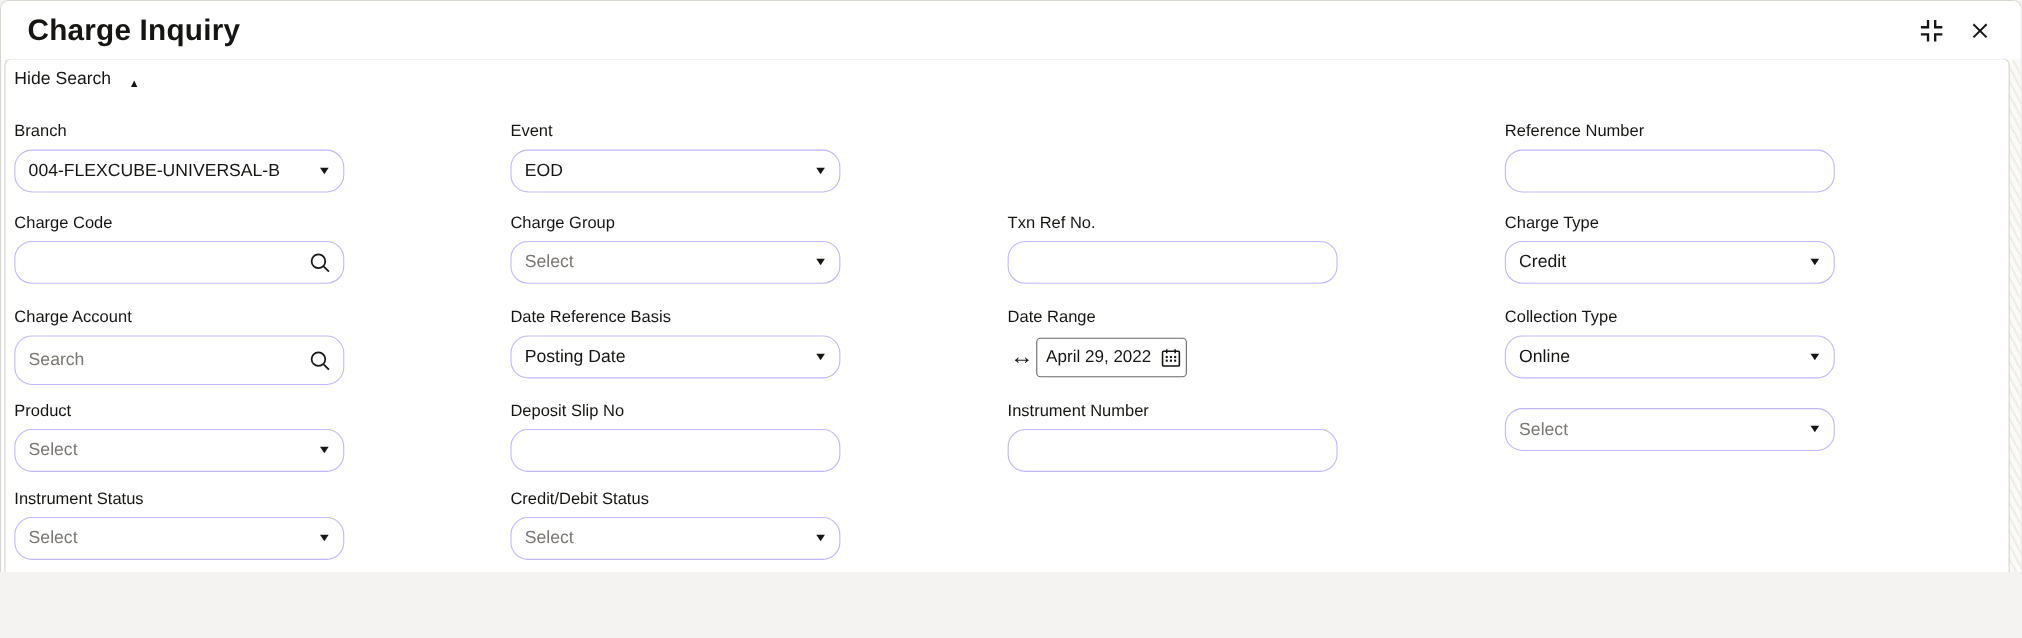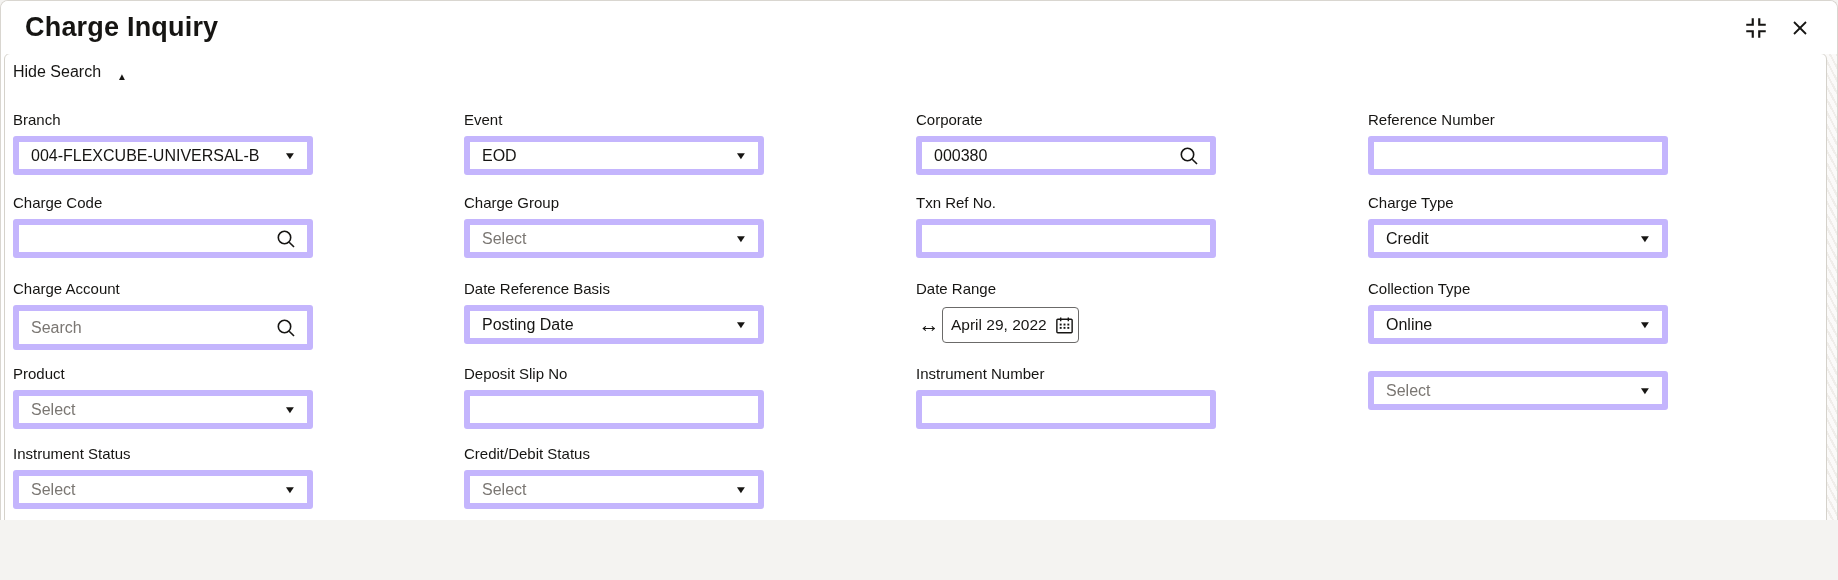--- a/index.html
+++ b/index.html
@@ -49,21 +49,21 @@
   
   .cell{ position:absolute; width:300px; }
   .c1{ left:8px; } .c2{ left:459px; } .c3{ left:911px; } .c4{ left:1363px; }
   .r1{ top:56px; } .r2{ top:139px; } .r3{ top:225px; } .r4{ top:310px; } .r5{ top:390px; }
 
   .flabel{
     font-size:15px; line-height:19px; color:#161513; white-space:nowrap;
   }
   .control{
     position:relative; margin-top:7px; height:39px; width:100%;
-    border:6px solid #c4b5fd; border-radius:3px; background:#fff;
+    border:1px solid #c4b5fd; border-radius:16px; background:#fff;
   }
   .control.tall{ height:45px; }
 
   .dropdown{
     display:flex; align-items:center; cursor:pointer; padding:0 12px;
   }
   .dropdown .val{ font-size:16px; color:#161513; white-space:nowrap; overflow:hidden; flex:1; }
   .dropdown .val.ph{ color:#7a7672; }
   .caret{ font-size:10px; color:#161513; margin-left:8px; flex-shrink:0; transform:scaleX(1.35); }
 
@@ -150,32 +150,20 @@
     </div>
 
     <div class="cell c2 r1">
       <div class="flabel">Event</div>
       <div class="control dropdown">
         <span class="val">EOD</span>
         <span class="caret">▼</span>
       </div>
     </div>
 
-    <div class="cell c3 r1">
-      <div class="flabel">Corporate</div>
-      <div class="control has-search">
-        <input class="tinput" value="000380" style="">
-        <span class="search-glyph">
-          <svg width="22" height="22" viewBox="0 0 22 22" fill="none" stroke="#161513" stroke-width="1.6">
-            <circle cx="9.5" cy="9.5" r="6.2"></circle>
-              <path d="M14.2 14.2 L19 19"></path>
-          </svg>
-        </span>
-      </div>
-    </div>
 
     <div class="cell c4 r1">
       <div class="flabel">Reference Number</div>
       <div class="control">
         <input class="tinput" value="" style="">
       </div>
     </div>
 
     <div class="cell c1 r2">
       <div class="flabel">Charge Code</div>

